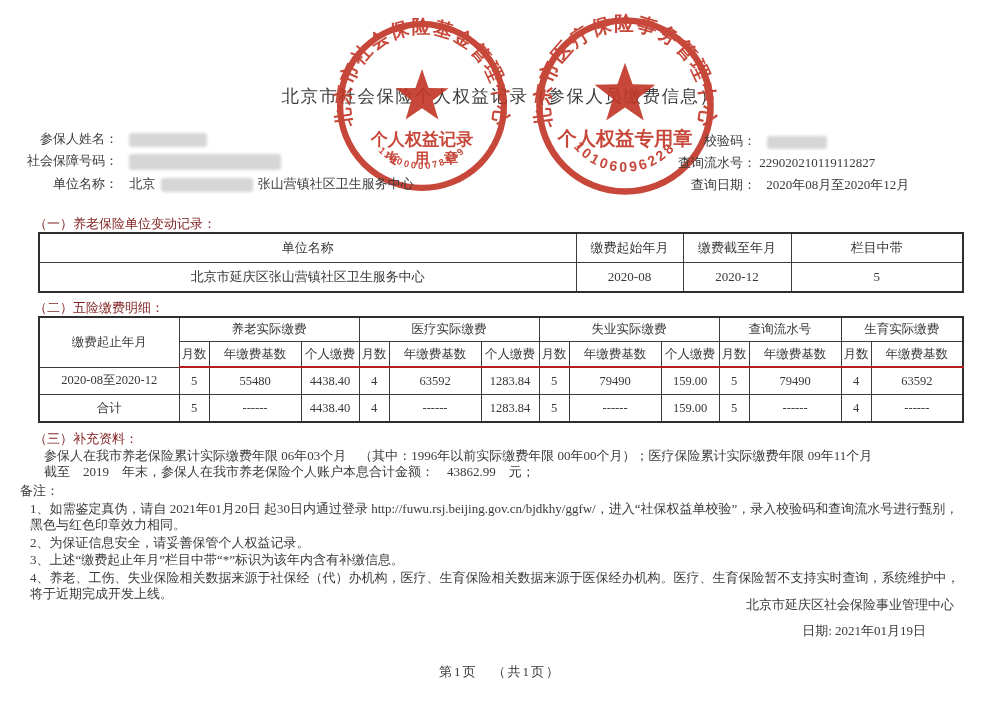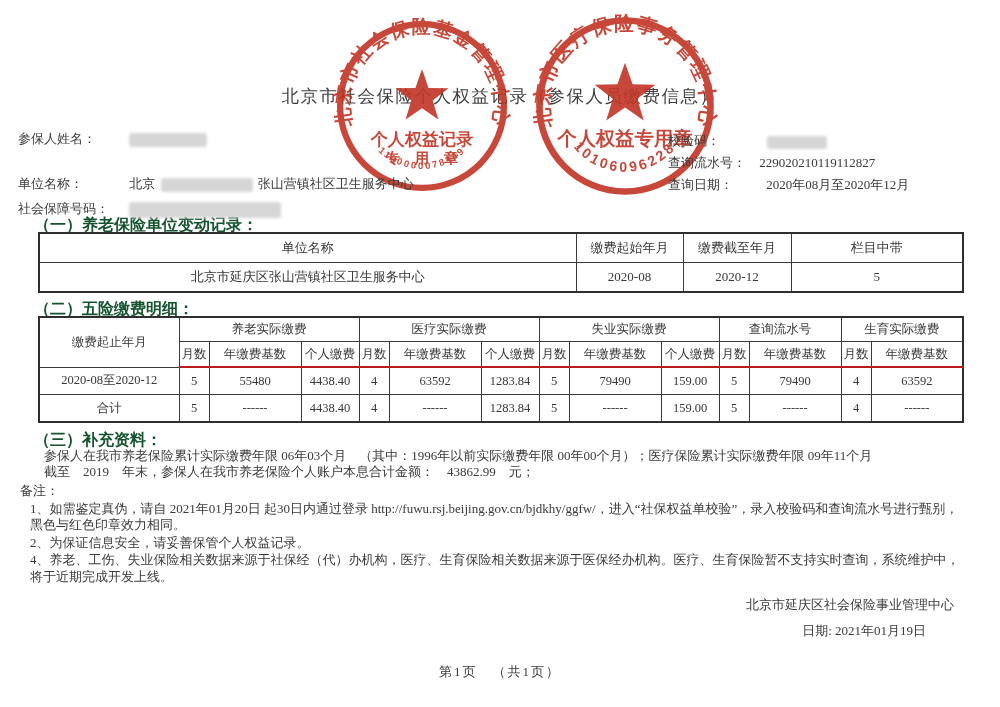--- a/index.html
+++ b/index.html
@@ -3,26 +3,26 @@
 <meta charset="utf-8">
 <style>
   html,body{margin:0;padding:0;background:#ffffff;}
   .page{position:relative;width:1000px;height:707px;background:#fff;
         font-family:"Liberation Serif","DejaVu Serif",serif;color:#3a3a3a;overflow:hidden;}
   .abs{position:absolute;}
   .doc-title{top:84px;left:0;width:1000px;text-align:center;font-size:17.5px;
              letter-spacing:1.5px;color:#3e3e3e;z-index:1;}
   .stamp{z-index:2;opacity:.9;}
   .info-row{font-size:13px;white-space:nowrap;z-index:3;}
-  .info-label{display:inline-block;}
+  .info-label{display:inline-block;text-align:right;}
   .lbl-l{width:100px;}
   .lbl-r{width:88px;}
   .redact{display:inline-block;background:#d6d6d6;border-radius:3px;
           filter:blur(1.6px);vertical-align:middle;margin-left:8px;}
-  .sec-title{font-size:16px;color:#14532d;font-weight:bold;}
+  .sec-title{font-size:13px;color:#7f1d1d;}
   table{border-collapse:collapse;table-layout:fixed;background:#fff;}
   .tbl{border:2px solid #2e2e2e;}
   .tbl td,.tbl th{border:1px solid #3b3b3b;font-weight:normal;text-align:center;
                   font-size:12.5px;padding:0 2px;overflow:hidden;color:#383838;}
   .t1 td,.t1 th{height:28px;font-size:13px;}
   .t2 .g td{height:23px;}
   .t2 .s td{height:24px;border-bottom:2px solid #b91c1c;}
   .t2 .d td{height:26px;}
   .supp{font-size:13px;white-space:nowrap;}
   .notes{font-size:13px;line-height:16.5px;color:#3a3a3a;}
@@ -72,21 +72,21 @@
       <text font-size="15" font-weight="bold" fill="#c13525" letter-spacing="3">
         <textPath href="#arcBR" xlink:href="#arcBR" startOffset="50%" text-anchor="middle">1101060962289</textPath>
       </text>
     </svg>
   </div>
 
   <div class="abs info-row" style="left:18px;top:130px;">
     <span class="info-label lbl-l">参保人姓名：</span>
     <span class="redact" style="width:78px;height:14px;"></span>
   </div>
-  <div class="abs info-row" style="left:18px;top:152px;margin-top:48px;">
+  <div class="abs info-row" style="left:18px;top:152px;">
     <span class="info-label lbl-l">社会保障号码：</span>
     <span class="redact" style="width:152px;height:16px;"></span>
   </div>
   <div class="abs info-row" style="left:18px;top:175px;">
     <span class="info-label lbl-l">单位名称：</span>
     <span style="margin-left:8px;">北京</span>
     <span class="redact" style="width:92px;height:14px;margin:0 2px;"></span>
     <span>张山营镇社区卫生服务中心</span>
   </div>
 
@@ -205,20 +205,21 @@
     </table>
 
   <div class="abs sec-title" style="left:34px;top:430px;">（三）补充资料：</div>
   <div class="abs supp" style="left:44px;top:447px;">参保人在我市养老保险累计实际缴费年限 06年03个月　（其中：1996年以前实际缴费年限 00年00个月）；医疗保险累计实际缴费年限 09年11个月</div>
   <div class="abs supp" style="left:44px;top:463px;text-align:right;">截至　2019　年末，参保人在我市养老保险个人账户本息合计金额：　43862.99　元；</div>
 
   <div class="abs notes" style="left:20px;top:483px;width:950px;">
     <div>备注：</div>
     <div class="item" style="padding-left:10px;">1、如需鉴定真伪，请自 2021年01月20日 起30日内通过登录 http://fuwu.rsj.beijing.gov.cn/bjdkhy/ggfw/，进入“社保权益单校验”，录入校验码和查询流水号进行甄别，黑色与红色印章效力相同。</div>
     <div class="item" style="padding-left:10px;">2、为保证信息安全，请妥善保管个人权益记录。</div>
+    <div class="item" style="padding-left:10px;">3、上述“缴费起止年月”栏目中带“*”标识为该年内含有补缴信息。</div>
     <div class="item" style="padding-left:10px;">4、养老、工伤、失业保险相关数据来源于社保经（代）办机构，医疗、生育保险相关数据来源于医保经办机构。医疗、生育保险暂不支持实时查询，系统维护中，将于近期完成开发上线。</div>
   </div>
 
   <div class="abs sig" style="right:46px;top:596px;">北京市延庆区社会保险事业管理中心</div>
   <div class="abs sig" style="right:74px;top:622px;">日期: 2021年01月19日</div>
 
   <div class="abs footer" style="left:0;top:663px;width:1000px;text-align:center;">第1页　（共1页）</div>
 
 </div>
 

